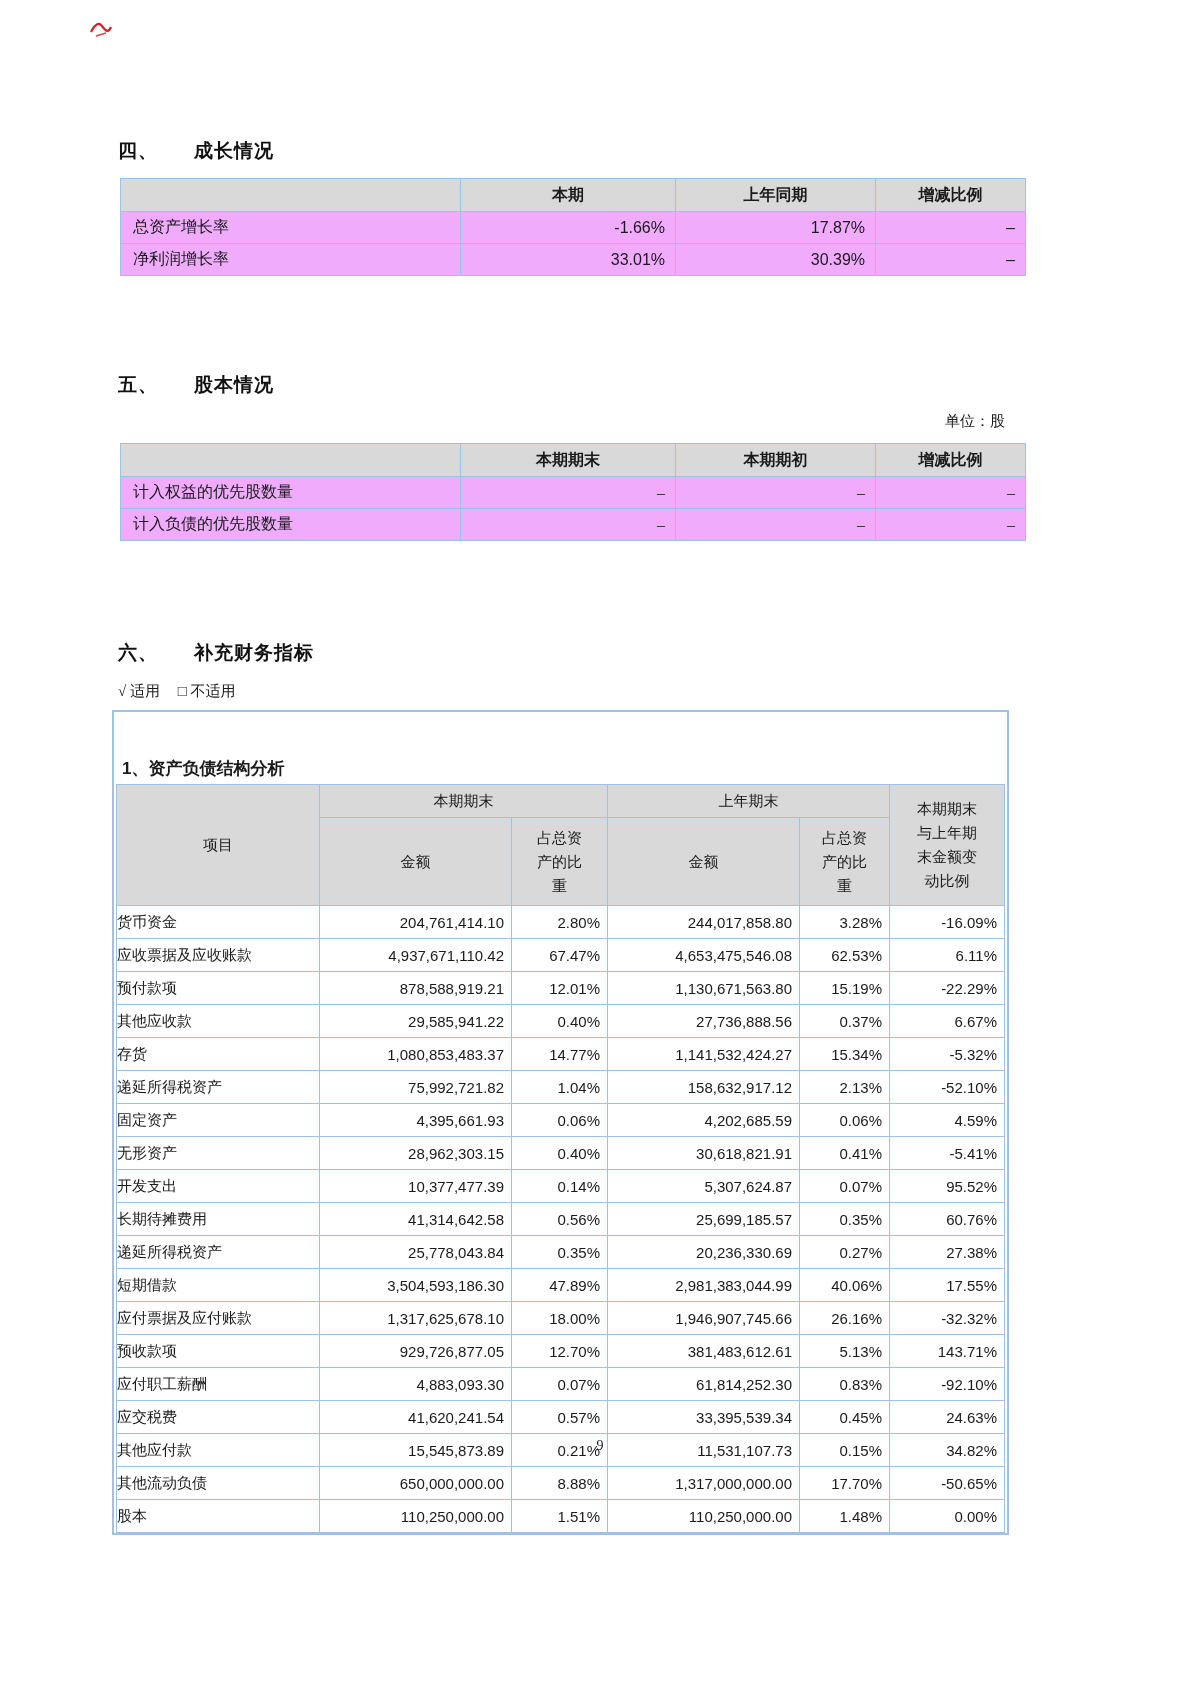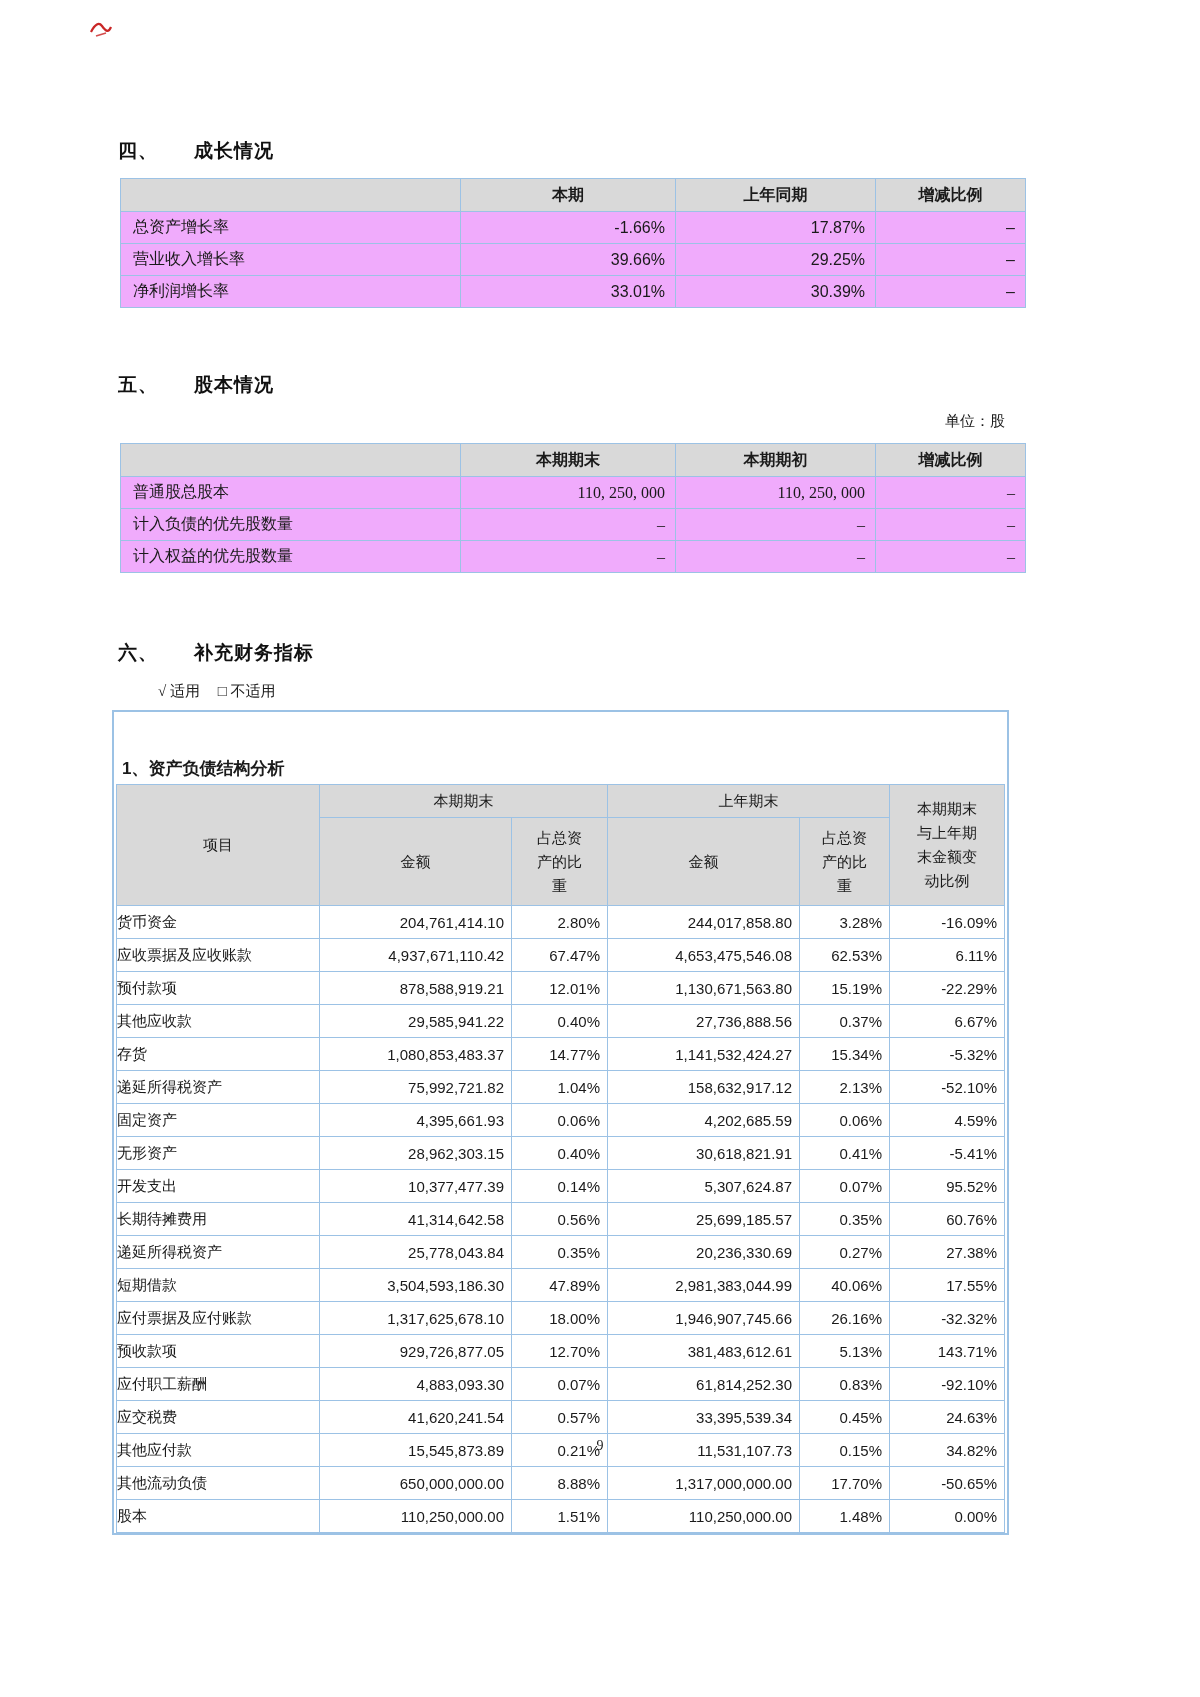--- a/index.html
+++ b/index.html
@@ -78,26 +78,20 @@
     </tr>
   </thead>
   <tbody>
   <tr>
     <td class="lbl">总资产增长率</td>
     <td class="num">-1.66%</td>
     <td class="num">17.87%</td>
     <td class="num">–</td>
   </tr>
 
-  <tr>
-    <td class="lbl">营业收入增长率</td>
-    <td class="num">39.66%</td>
-    <td class="num">29.25%</td>
-    <td class="num">–</td>
-  </tr>
 
   <tr>
     <td class="lbl">净利润增长率</td>
     <td class="num">33.01%</td>
     <td class="num">30.39%</td>
     <td class="num">–</td>
   </tr>
 </tbody>
 </table>
 
@@ -116,48 +110,42 @@
     </colgroup>
   <thead>
     <tr>
       <th></th>
       <th>本期期末</th>
       <th>本期期初</th>
       <th>增减比例</th>
     </tr>
   </thead>
   <tbody>
-  <tr>
-    <td class="lbl">普通股总股本</td>
-    <td class="snum">110, 250, 000</td>
-    <td class="snum">110, 250, 000</td>
+
+  <tr>
+    <td class="lbl">计入权益的优先股数量</td>
+    <td class="snum">–</td>
+    <td class="snum">–</td>
     <td class="snum">–</td>
   </tr>
 
   <tr>
     <td class="lbl">计入负债的优先股数量</td>
-    <td class="snum">–</td>
-    <td class="snum">–</td>
-    <td class="snum">–</td>
-  </tr>
-
-  <tr>
-    <td class="lbl">计入权益的优先股数量</td>
     <td class="snum">–</td>
     <td class="snum">–</td>
     <td class="snum">–</td>
   </tr>
 </tbody>
 </table>
 
 <div class="abs sec-head" style="left:118px; top:640px;">
   <span>六、</span><span class="ht">补充财务指标</span>
 </div>
 
-<div class="abs applicability" style="left:118px; top:682px;margin-left:40px;">
+<div class="abs applicability" style="left:118px; top:682px;">
   <span>√</span>
   <span>适用</span>
   <span class="box-icon">□</span>
   <span>不适用</span>
 </div>
 
 <div class="abs supp-box" style="left:112px; top:710px;">
   <div class="supp-title">1、资产负债结构分析</div>
   <table class="tbal">
     <colgroup>

